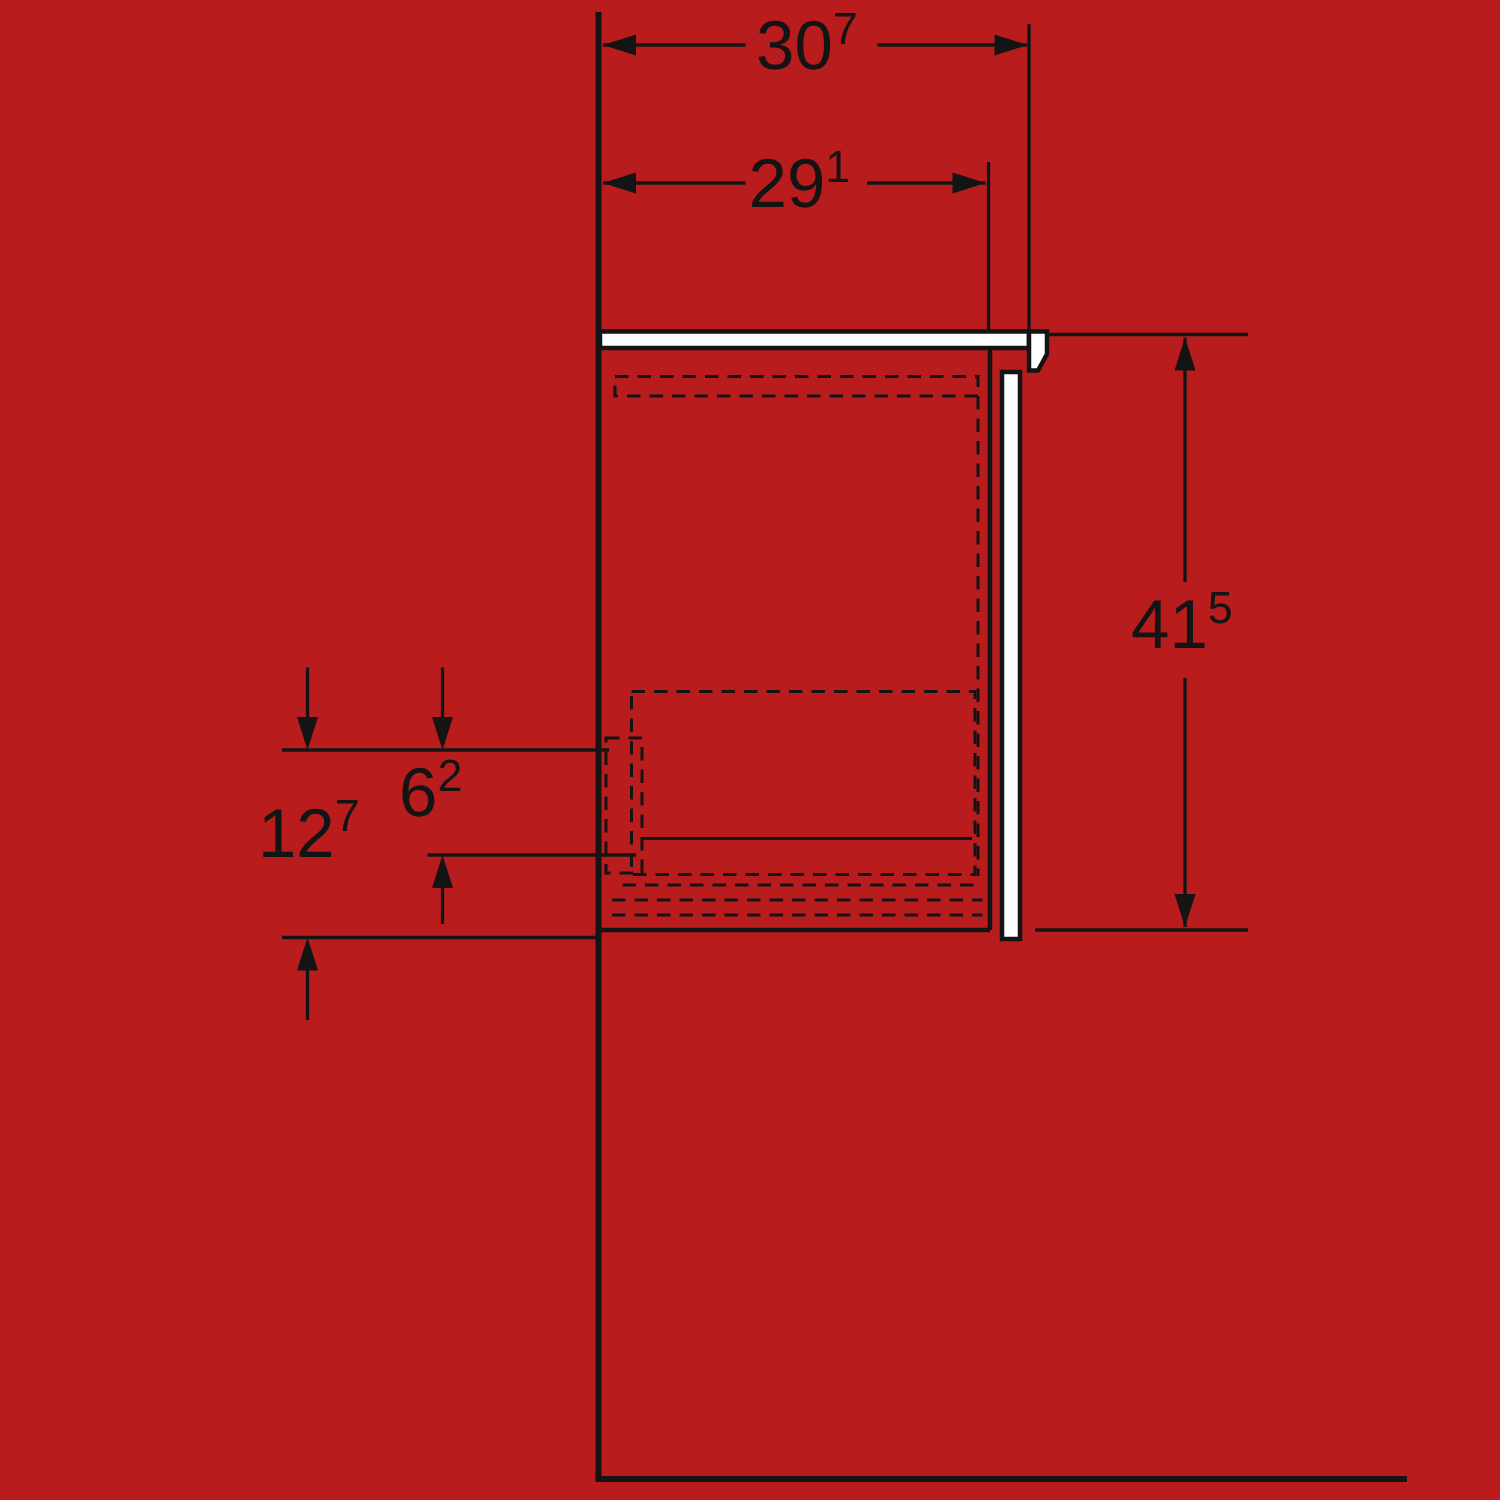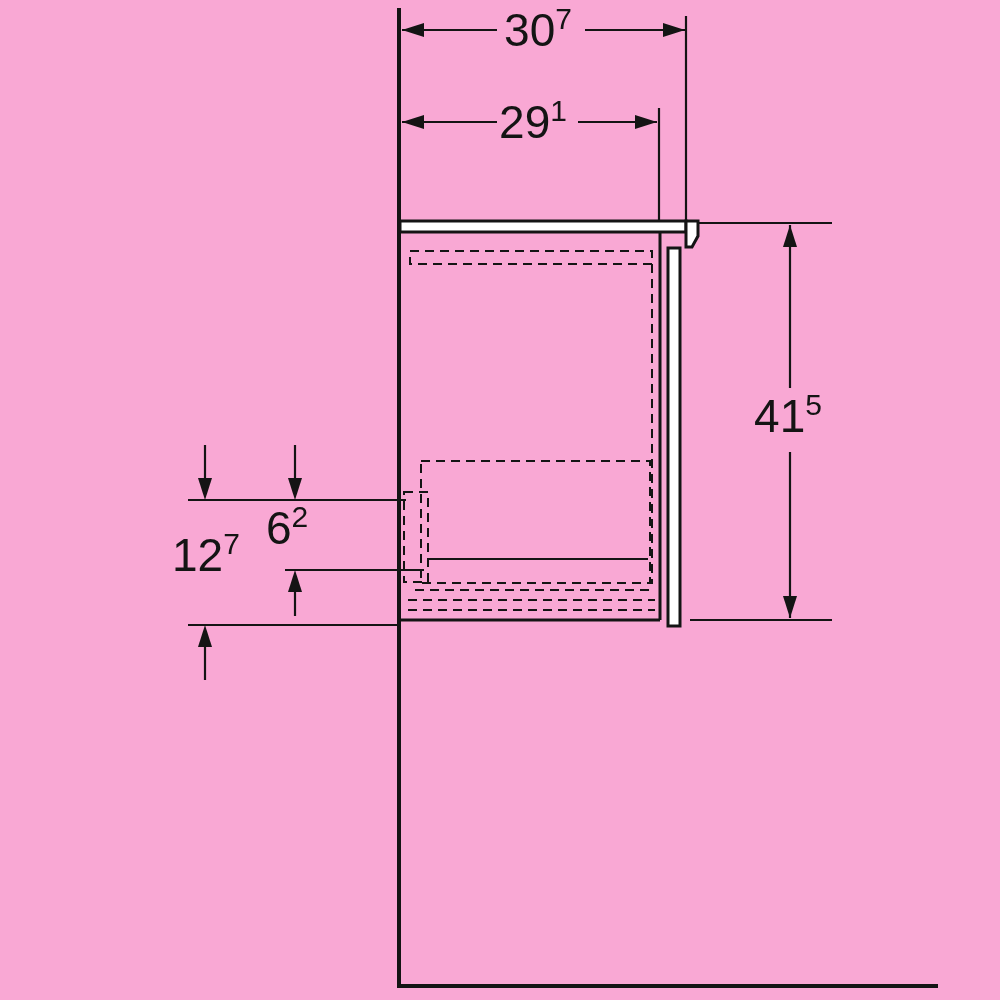--- a/index.html
+++ b/index.html
@@ -4,21 +4,21 @@
 <style>
   html, body {
     margin: 0;
     padding: 0;
     background: #ffffff;
   }
   .page {
     position: relative;
     width: 1000px;
     height: 1000px;
-    background: #f9a8d4;
+    background: #b91c1c;
     overflow: hidden;
   }
   svg {
     display: block;
   }
   .dim-text {
     font-family: "Liberation Sans", "DejaVu Sans", sans-serif;
     fill: #141414;
   }
 </style>

